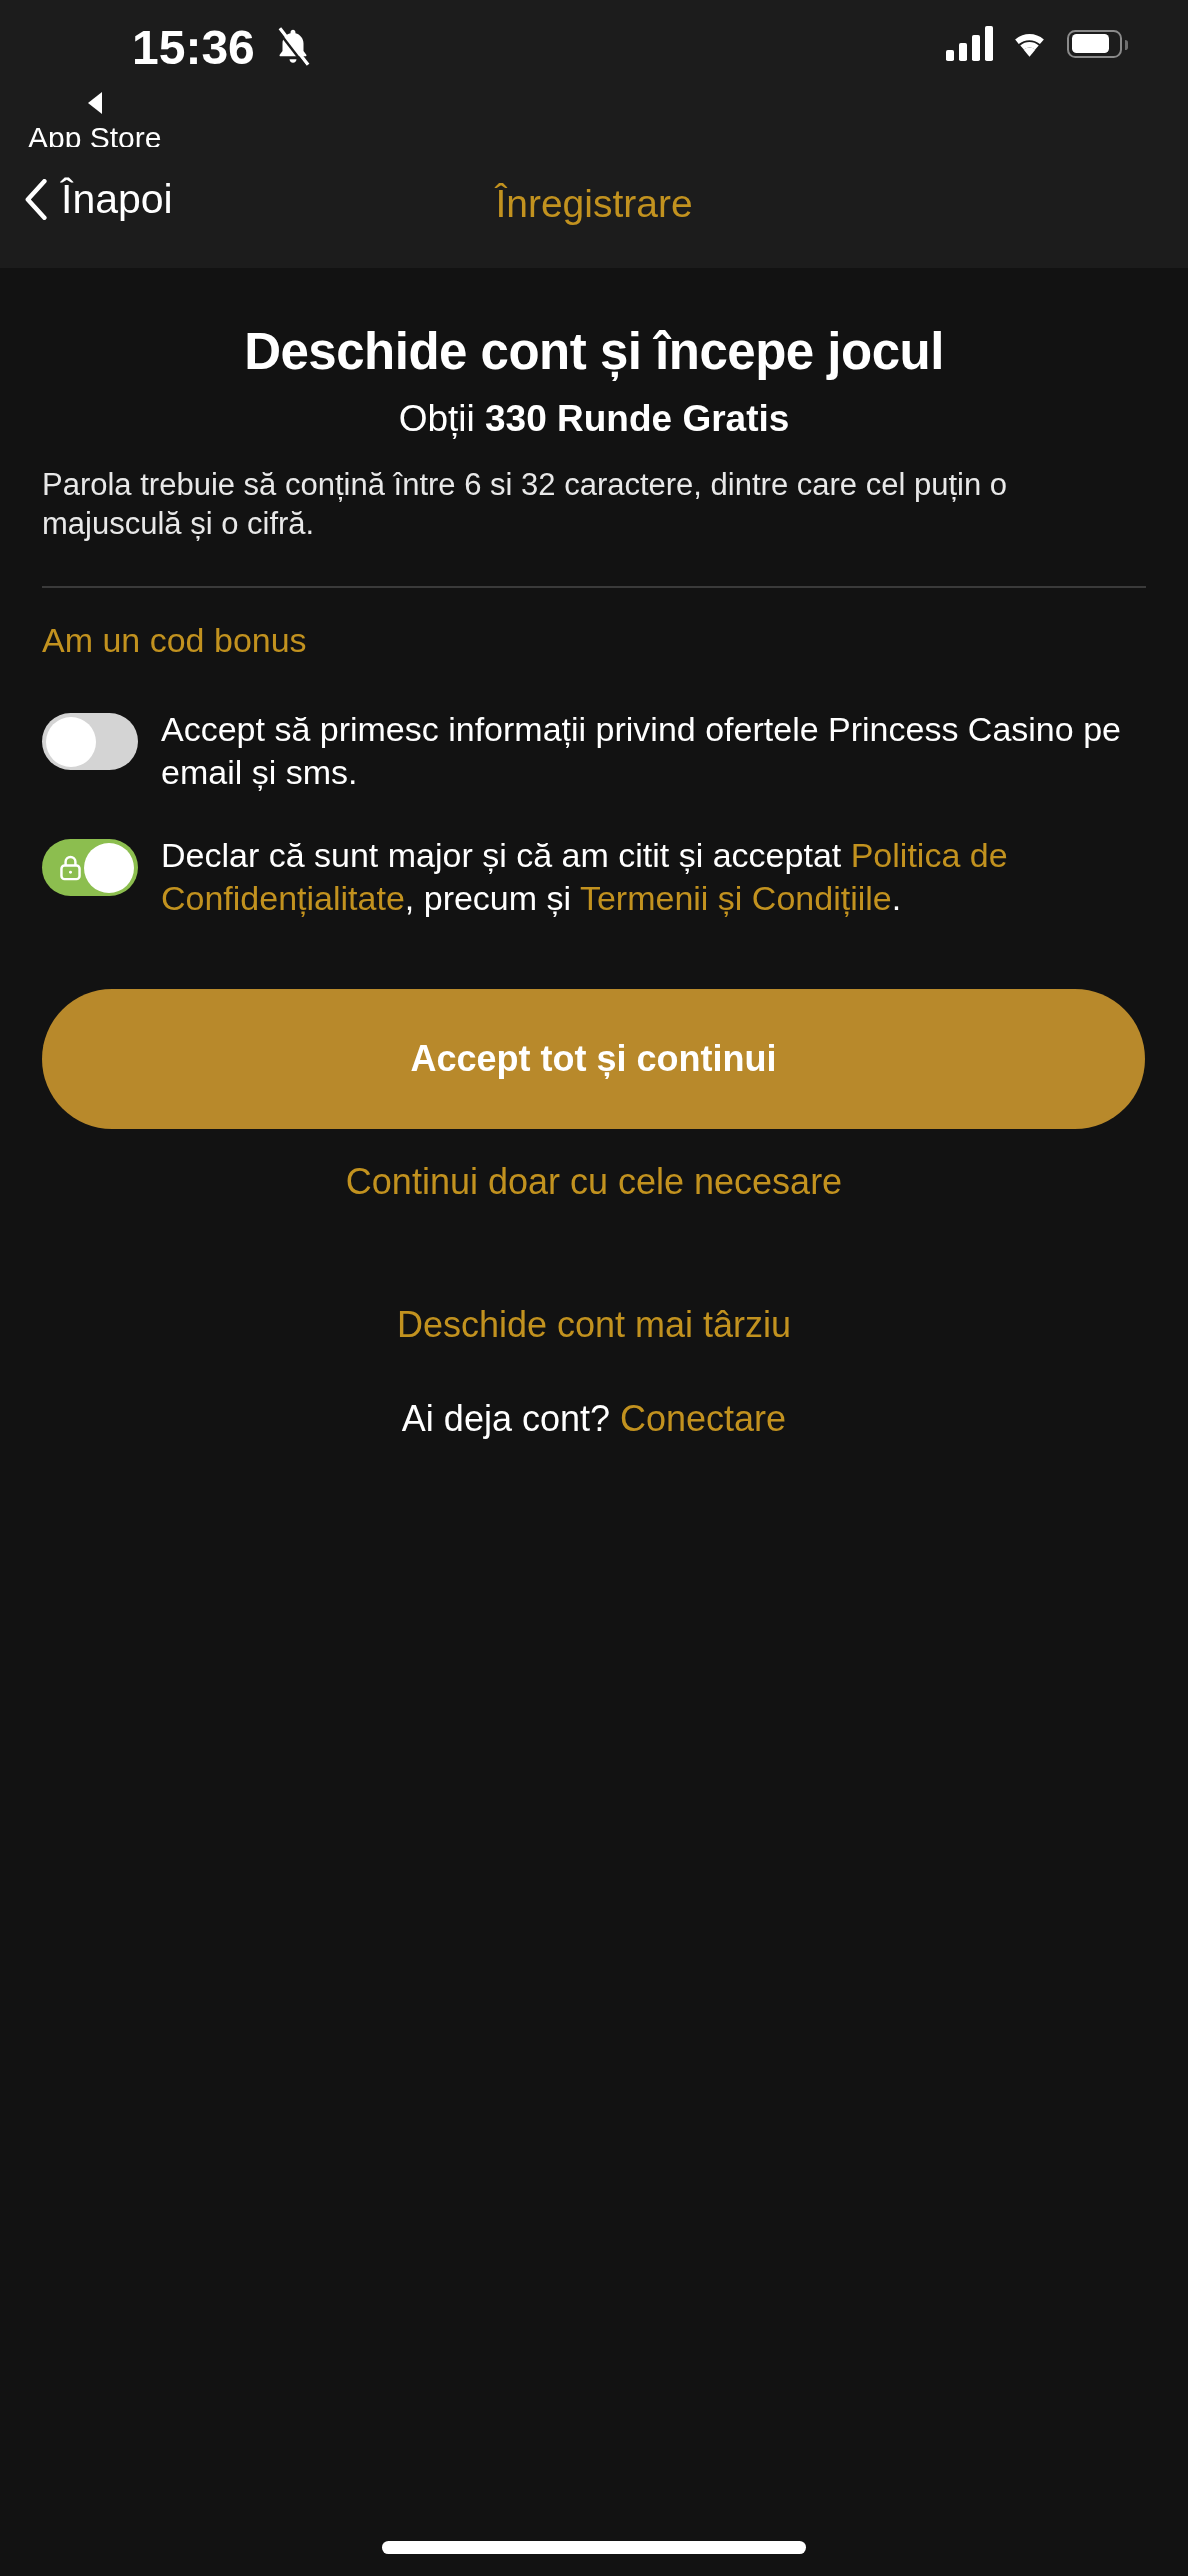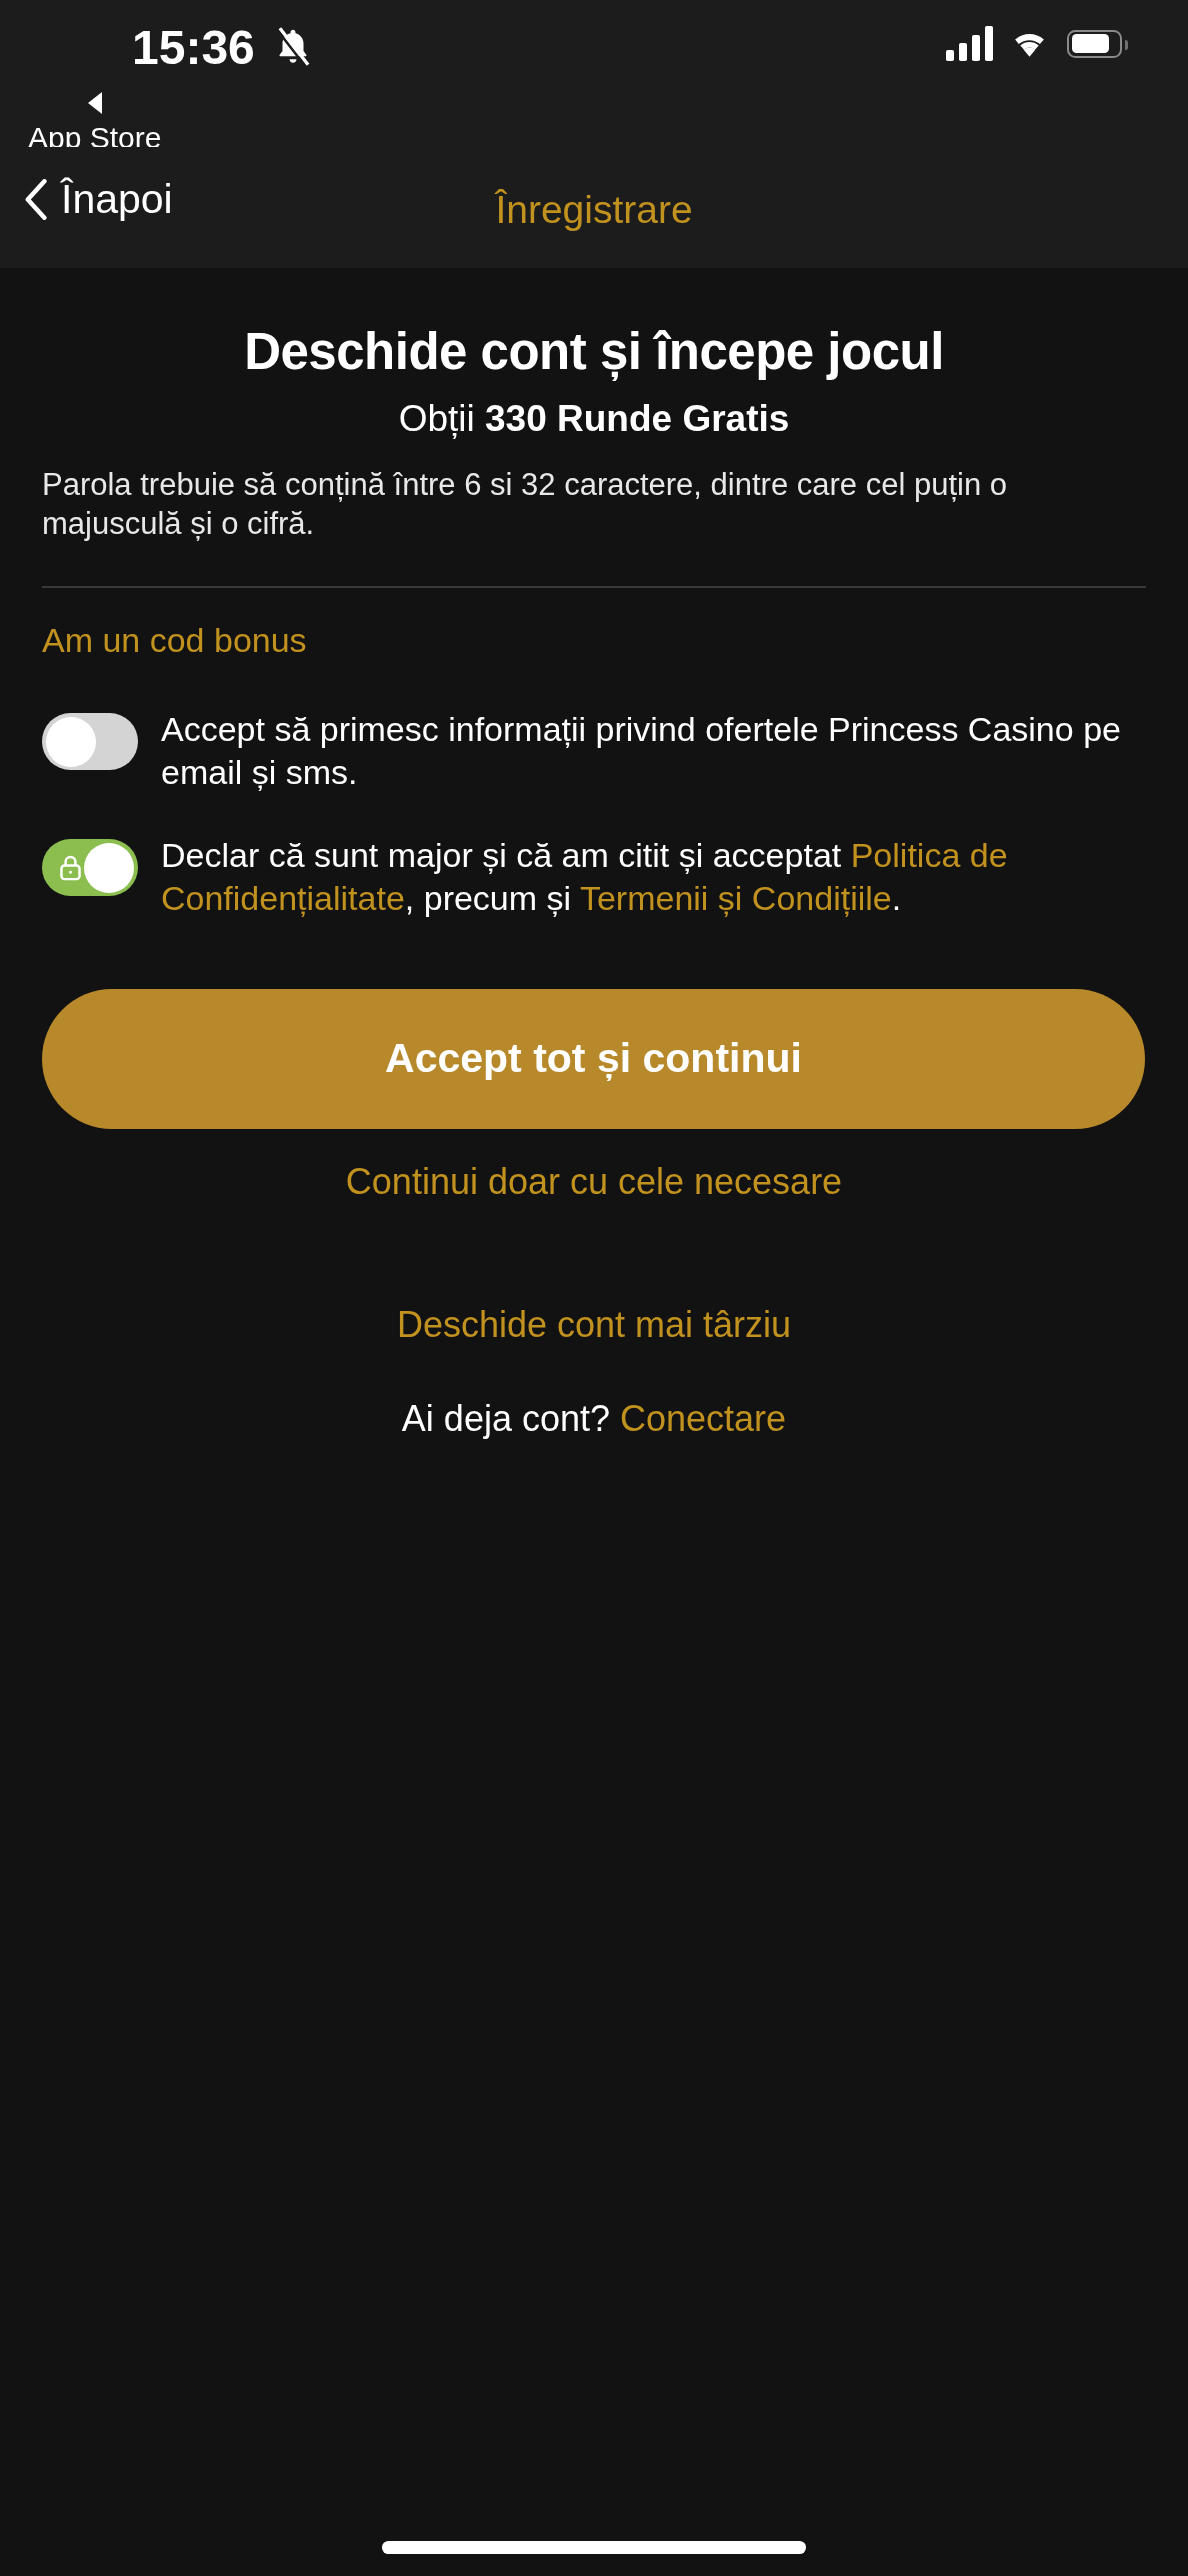--- a/index.html
+++ b/index.html
@@ -135,21 +135,21 @@
     height: 41px;
   }
   .nav-back-label {
     font-size: 41px;
     color: #ffffff;
     font-weight: 400;
   }
   .nav-title {
     position: absolute;
     left: 0; right: 0;
-    top: 41px;
+    top: 35px;
     text-align: center;
     font-size: 39px;
     color: #c2921f;
     font-weight: 400;
   }
 
   
   .content {
     position: absolute;
     top: 268px; left: 0;
@@ -319,21 +319,21 @@
     background: #b8892b;
     display: flex;
     align-items: center;
     justify-content: center;
     cursor: pointer;
     border: none;
     width: calc(100% - 85px);
     box-sizing: border-box;
   }
   .cta span {
-    font-size: 41px;
+    font-size: 36px;
     font-weight: bold;
     color: #ffffff;
   }
 
   .link-secondary {
     margin-top: 32px;
     text-align: center;
     font-size: 36px;
     color: #c2921f;
     cursor: pointer;

